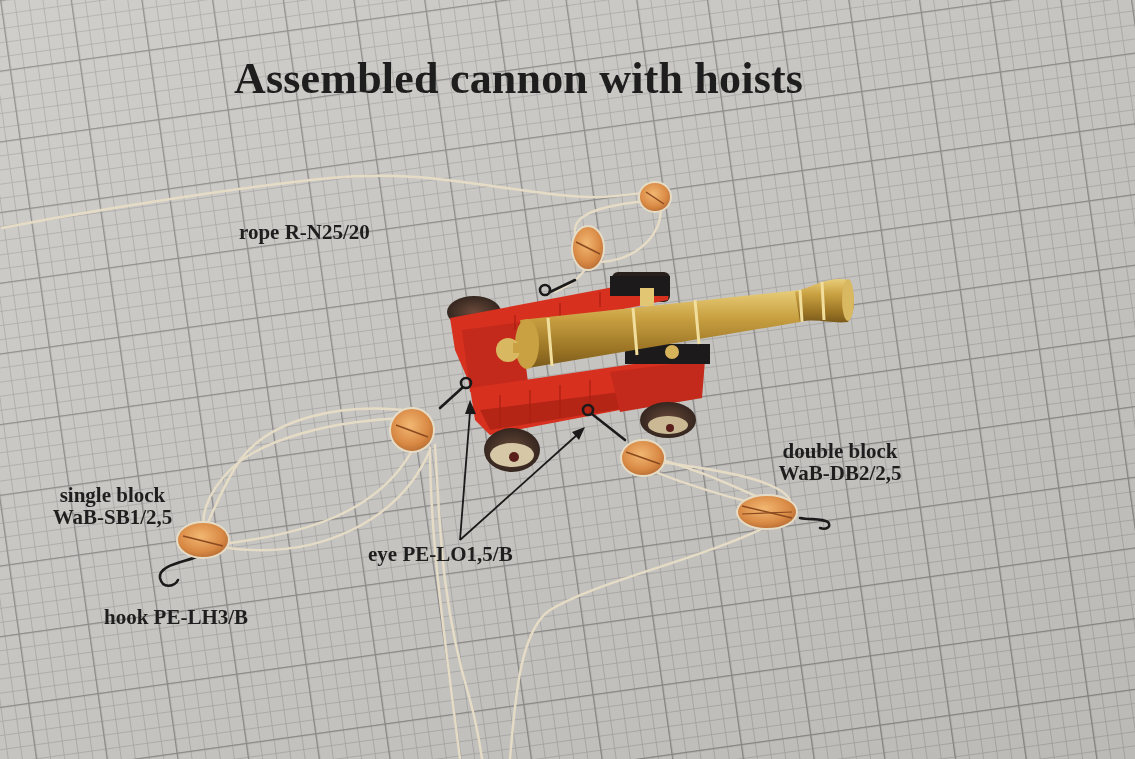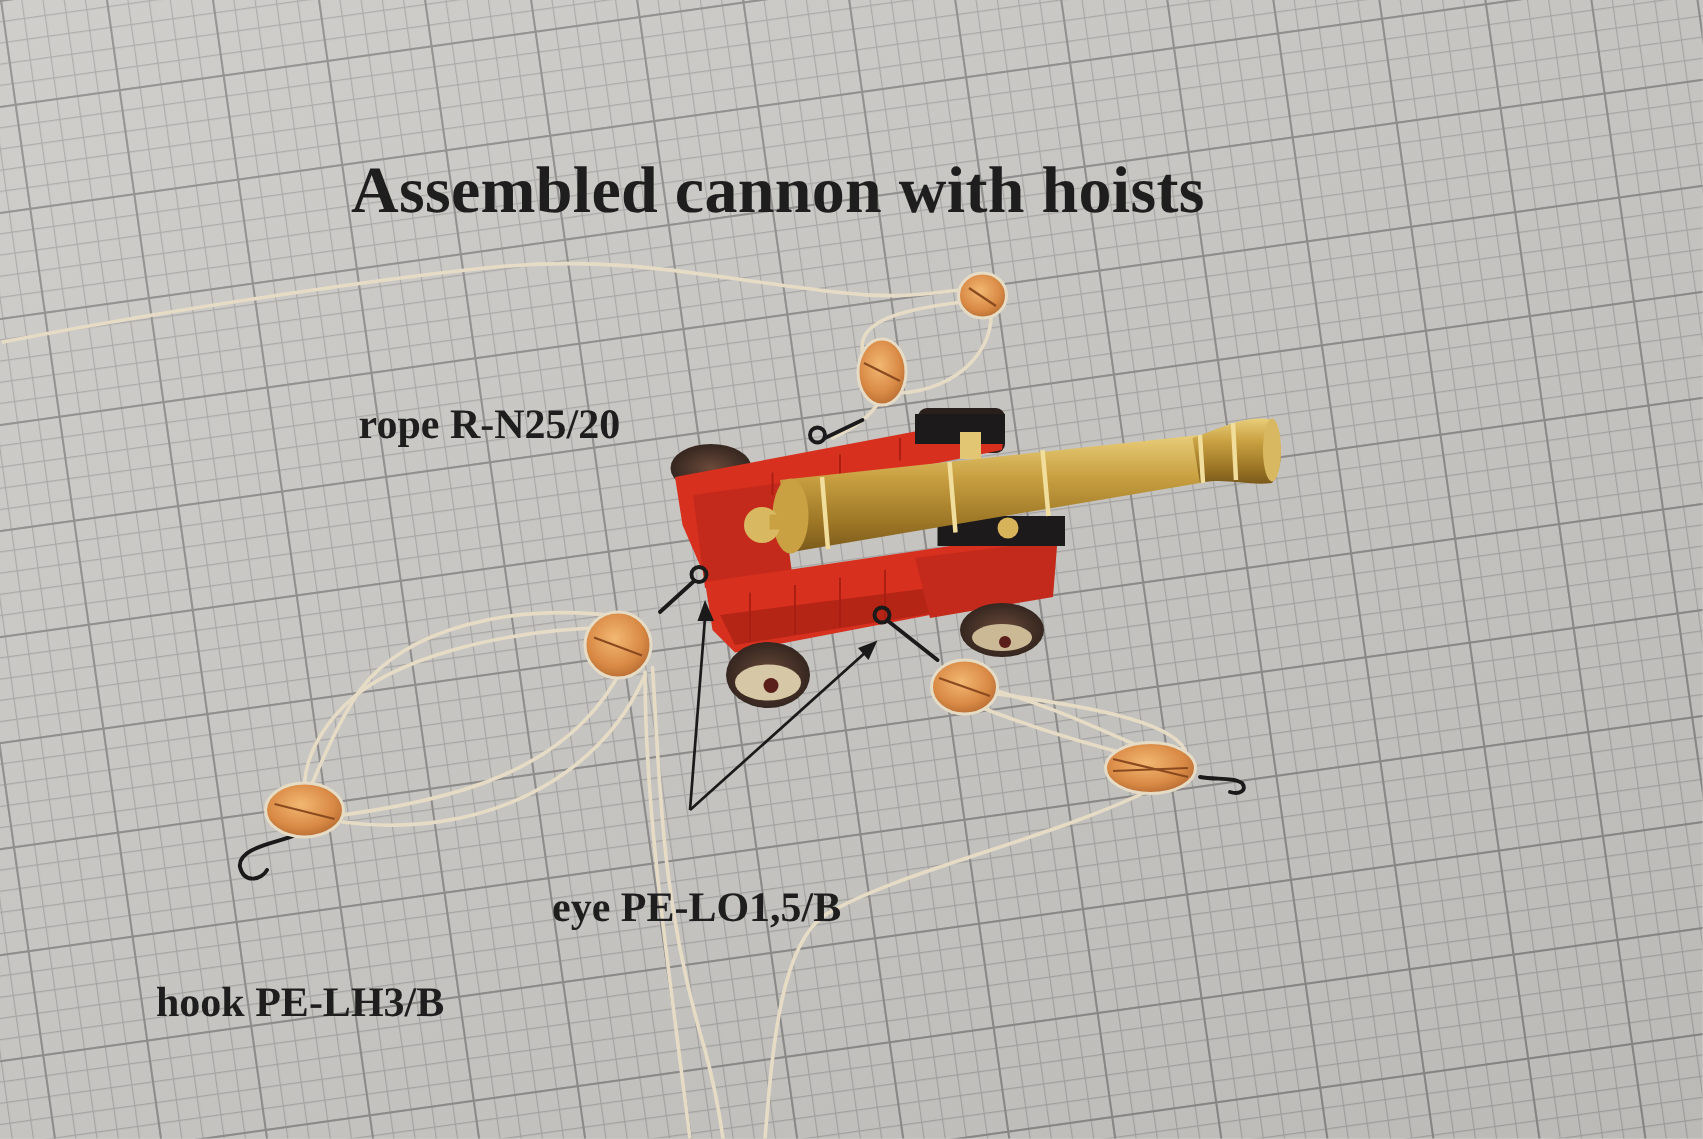--- a/index.html
+++ b/index.html
@@ -6,24 +6,23 @@
     body { width: 1135px; height: 759px; overflow: hidden; background: #c9c8c4; }
     #scene { position: absolute; left: 0; top: 0; width: 1135px; height: 759px; overflow: hidden; }
     #scene svg { position: absolute; left: 0; top: 0; }
     .label {
       position: absolute;
       font-family: "Liberation Serif", "DejaVu Serif", serif;
       font-weight: bold;
       color: #1e1e1e;
       white-space: nowrap;
       line-height: 1.05;
-      margin-top: 48px;
     }
     .title { font-size: 44px; letter-spacing: 0.2px; }
-    .small { font-size: 28px; }
+    .small { font-size: 21px; }
     .center { text-align: center; }
   </style>
 </head>
 <body>
 
 <div id="scene">
   <svg width="1135" height="759" viewBox="0 0 1135 759">
     <defs>
       <pattern id="minor" width="14" height="14" patternUnits="userSpaceOnUse" patternTransform="rotate(-8)">
         <path d="M14 0 L0 0 0 14" fill="none" stroke="#a9a8a6" stroke-width="1.6"></path>
@@ -160,15 +159,23 @@
     <g stroke="#1a1a1a" stroke-width="1.8">
       <line x1="460" y1="540" x2="470" y2="412"></line>
       <polygon points="470,400 465,414 476,414" fill="#1a1a1a" stroke="none"></polygon>
       <line x1="460" y1="540" x2="578" y2="434"></line>
       <polygon points="585,427 572,432 579,440" fill="#1a1a1a" stroke="none"></polygon>
     </g>
   </svg>
 
   <div class="label title" style="left:234px; top:56px;">Assembled cannon with hoists</div>
   <div class="label small" style="left:239px; top:221px;">rope R-N25/20</div>
+  <div class="label small center" style="left:40px; top:484px; width:145px;">
+    <div>single block</div>
+    <div>WaB-SB1/2,5</div>
+  </div>
   <div class="label small" style="left:104px; top:606px;font-family:Liberation Serif, serif;">hook PE-LH3/B</div>
   <div class="label small" style="left:368px; top:543px;">eye PE-LO1,5/B</div>
+  <div class="label small center" style="left:765px; top:440px; width:150px;">
+    <div>double block</div>
+    <div>WaB-DB2/2,5</div>
+  </div>
 </div>
 
 </body></html>

